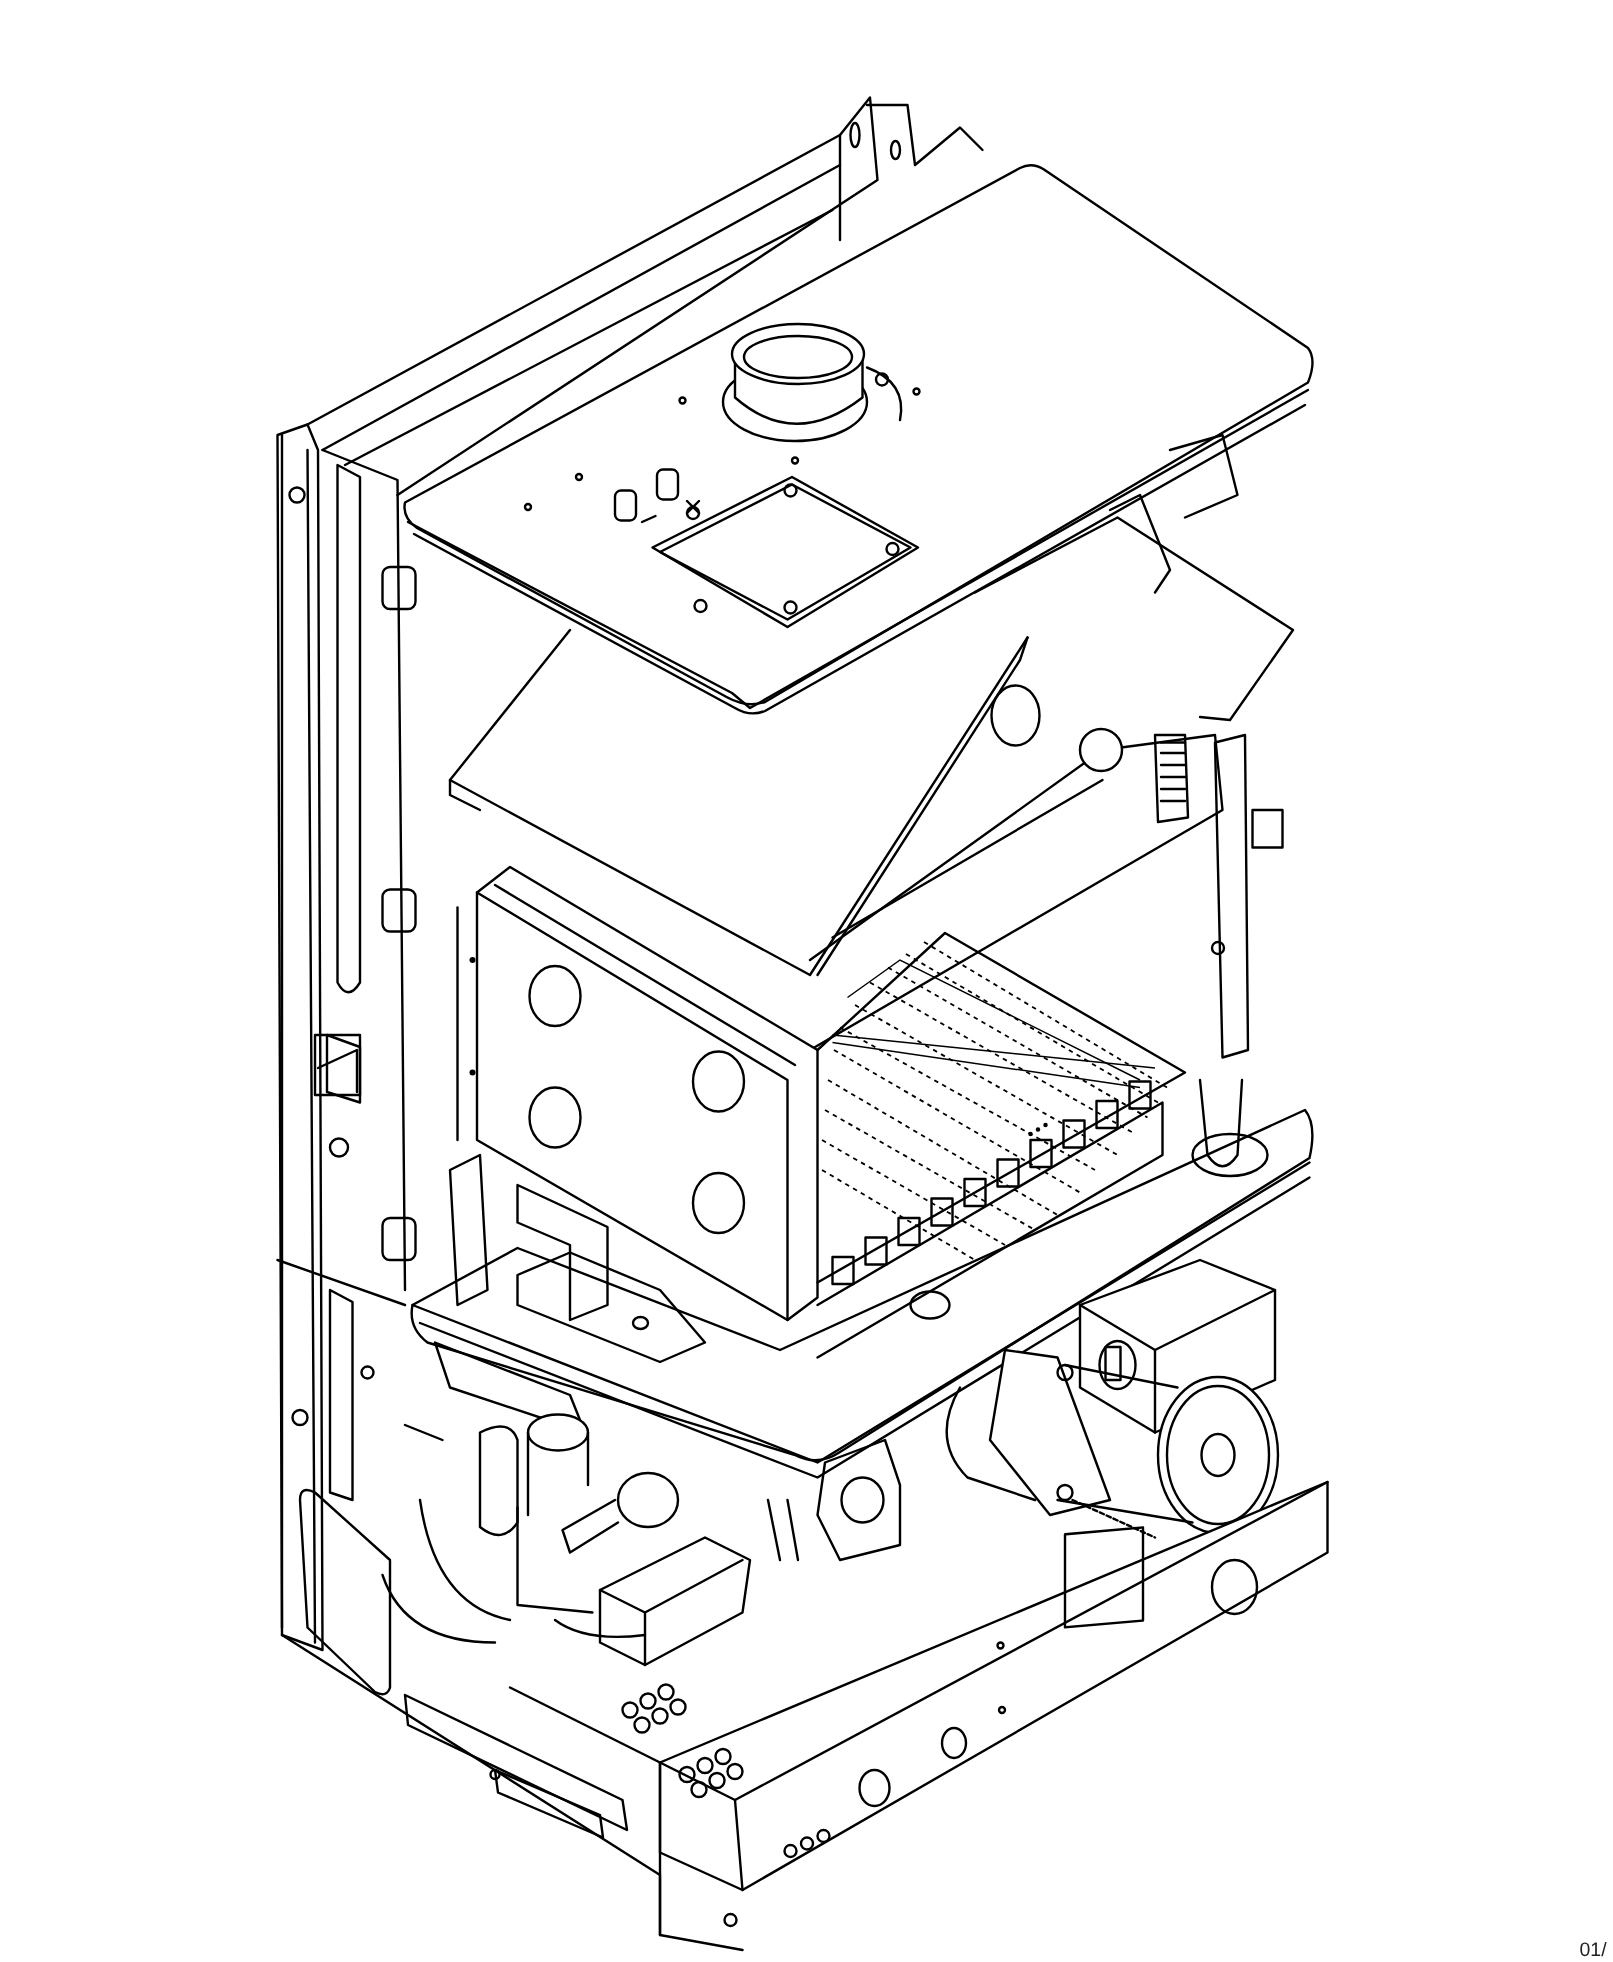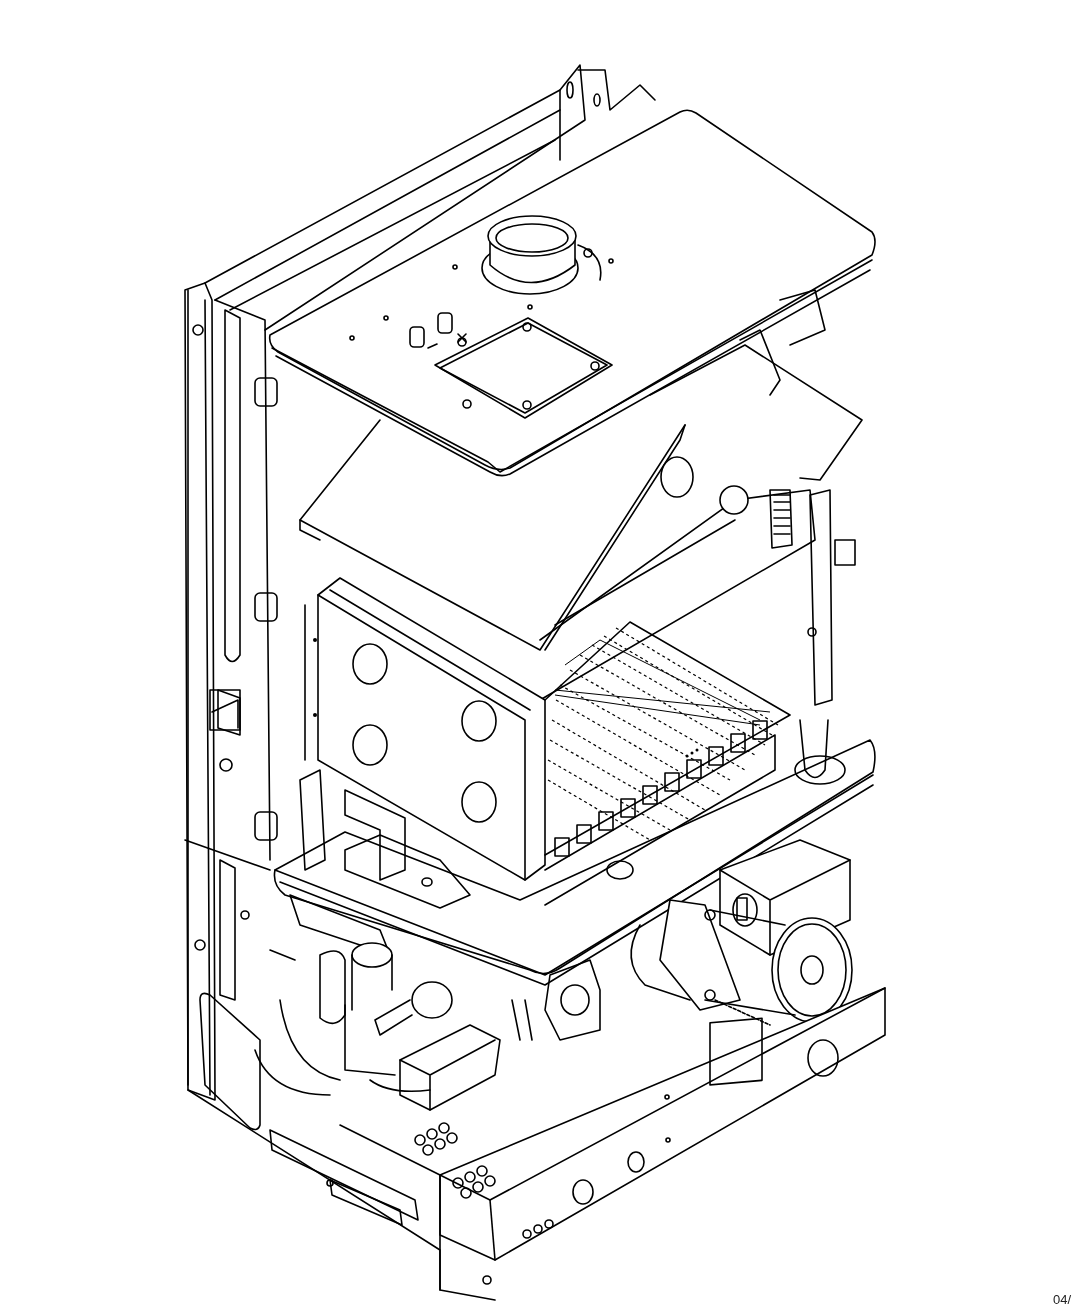--- a/index.html
+++ b/index.html
@@ -232,13 +232,13 @@
       <circle cx="458" cy="1183" r="5"></circle>
         <circle cx="470" cy="1177" r="5"></circle>
         <circle cx="482" cy="1171" r="5"></circle>
       <circle cx="466" cy="1193" r="5"></circle>
         <circle cx="478" cy="1187" r="5"></circle>
         <circle cx="490" cy="1181" r="5"></circle>
     </g>
   </g>
 </svg>
 
-<div class="label" id="doc-ref">04/</div>
+<div class="label" id="doc-ref">01/</div>
 
 </body></html>

